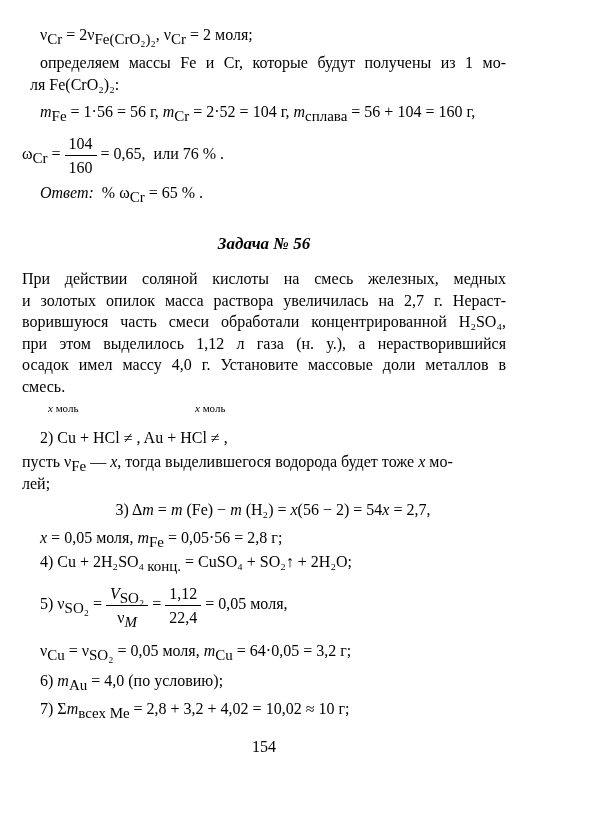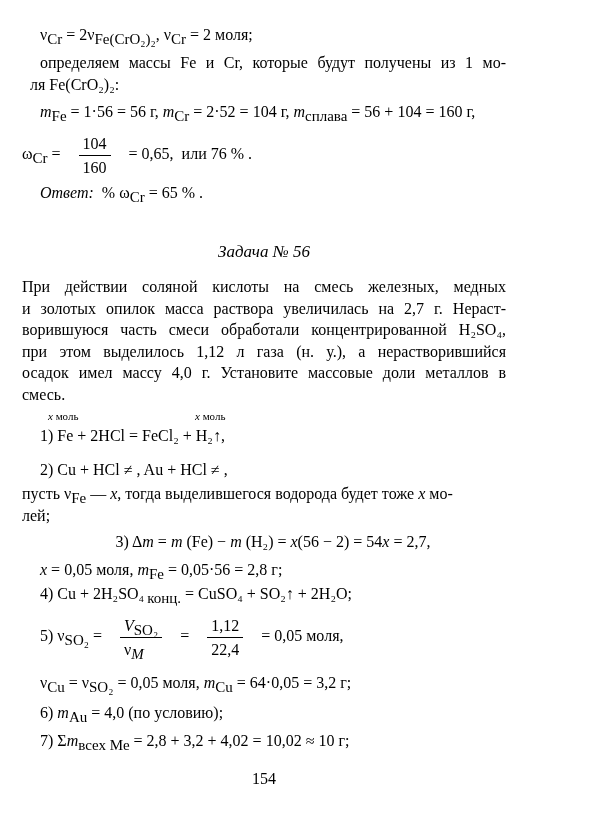--- a/index.html
+++ b/index.html
@@ -5,29 +5,29 @@
   html,body{margin:0;padding:0;}
   body{
     width:600px;height:834px;background:#ffffff;color:#000;
     font-family:"Liberation Serif","DejaVu Serif",serif;
     font-size:16px;overflow:hidden;
   }
   .content{padding:24px 0 0 22px;width:484px;}
   .fline{line-height:22px;white-space:pre;}
   .ind{padding-left:18px;}
   .sb{font-size:15px;vertical-align:-4px;line-height:0;}
-  .frac{display:inline-block;vertical-align:middle;text-align:left;margin:0 14px;}
+  .frac{display:inline-block;vertical-align:middle;text-align:center;margin:0 0;}
   .frac .nm{display:block;padding:0 4px 1px;border-bottom:1.3px solid #000;line-height:21px;}
   .frac .dn{display:block;padding:1px 4px 0;line-height:21px;}
   .m-top{margin-top:5px;}
   .p1a{text-align:justify;text-align-last:justify;line-height:22px;margin-top:6px;text-indent:18px;}
   .p1b{line-height:22px;margin-left:8px;}
   .fr-line{margin-top:10px;}
   .answer{margin-top:4px;}
-  .heading{ text-align:center;font-weight:normal;font-style:italic;font-size:17px;line-height:24px;margin-top:36px;}
+  .heading{ text-align:center;font-weight:bold;font-style:italic;font-size:17px;line-height:24px;margin-top:28px;}
   .task-par{margin-top:12px;}
   .pline{text-align:justify;text-align-last:justify;line-height:21.5px;}
   .pline.last{text-align-last:left;}
   .resh{font-style:italic;padding-left:18px;margin-top:15px;line-height:22px;}
   .mol-row{position:relative;height:13px;font-size:11px;margin-top:5px;white-space:pre;}
   .mol-row span{position:absolute;top:0;}
   .mol-1{left:26px;}
   .mol-2{left:173px;}
   .eq1{margin-top:2px;}
   .eq2{margin-top:12px;}
@@ -64,21 +64,20 @@
     <div class="pline">и золотых опилок масса раствора увеличилась на 2,7 г. Нераст-</div>
     <div class="pline">ворившуюся часть смеси обработали концентрированной H₂SO₄,</div>
     <div class="pline">при этом выделилось 1,12 л газа (н. у.), а нерастворившийся</div>
     <div class="pline">осадок имел массу 4,0 г. Установите массовые доли металлов в</div>
     <div class="pline last">смесь.</div>
   </div>
 
 
   <div class="mol-row"><span class="mol-1"><i>x</i><span> моль</span></span><span class="mol-2"><i>x</i><span> моль</span></span></div>
 
-  <div class="fline ind eq1"><span>1) Fe + 2HCl = FeCl₂ + H₂↑,</span></div>
 
   <div class="fline ind eq2"><span>2) Cu + HCl ≠ , Au + HCl ≠ ,</span></div>
 
   <div class="letb"><span>пусть ν</span><sub class="sb">Fe</sub><span> — </span><i>x</i><span>, тогда выделившегося водорода будет тоже </span><i>x</i><span> мо-</span><br><span>лей;</span></div>
 
   <div class="fline ind eq3"><span>3) Δ</span><i>m</i><span> = </span><i>m</i><span> (Fe) − </span><i>m</i><span> (H₂) = </span><i>x</i><span>(56 − 2) = 54</span><i>x</i><span> = 2,7,</span></div>
 
   <div class="fline ind eq3b"><i>x</i><span> = 0,05 моля, </span><i>m</i><sub class="sb">Fe</sub><span> = 0,05·56 = 2,8 г;</span></div>
 
   <div class="fline ind eq4"><span>4) Cu + 2H₂SO₄</span><sub class="sb" style="margin-left:3px;">конц.</sub><span> = CuSO₄ + SO₂↑ + 2H₂O;</span></div>

